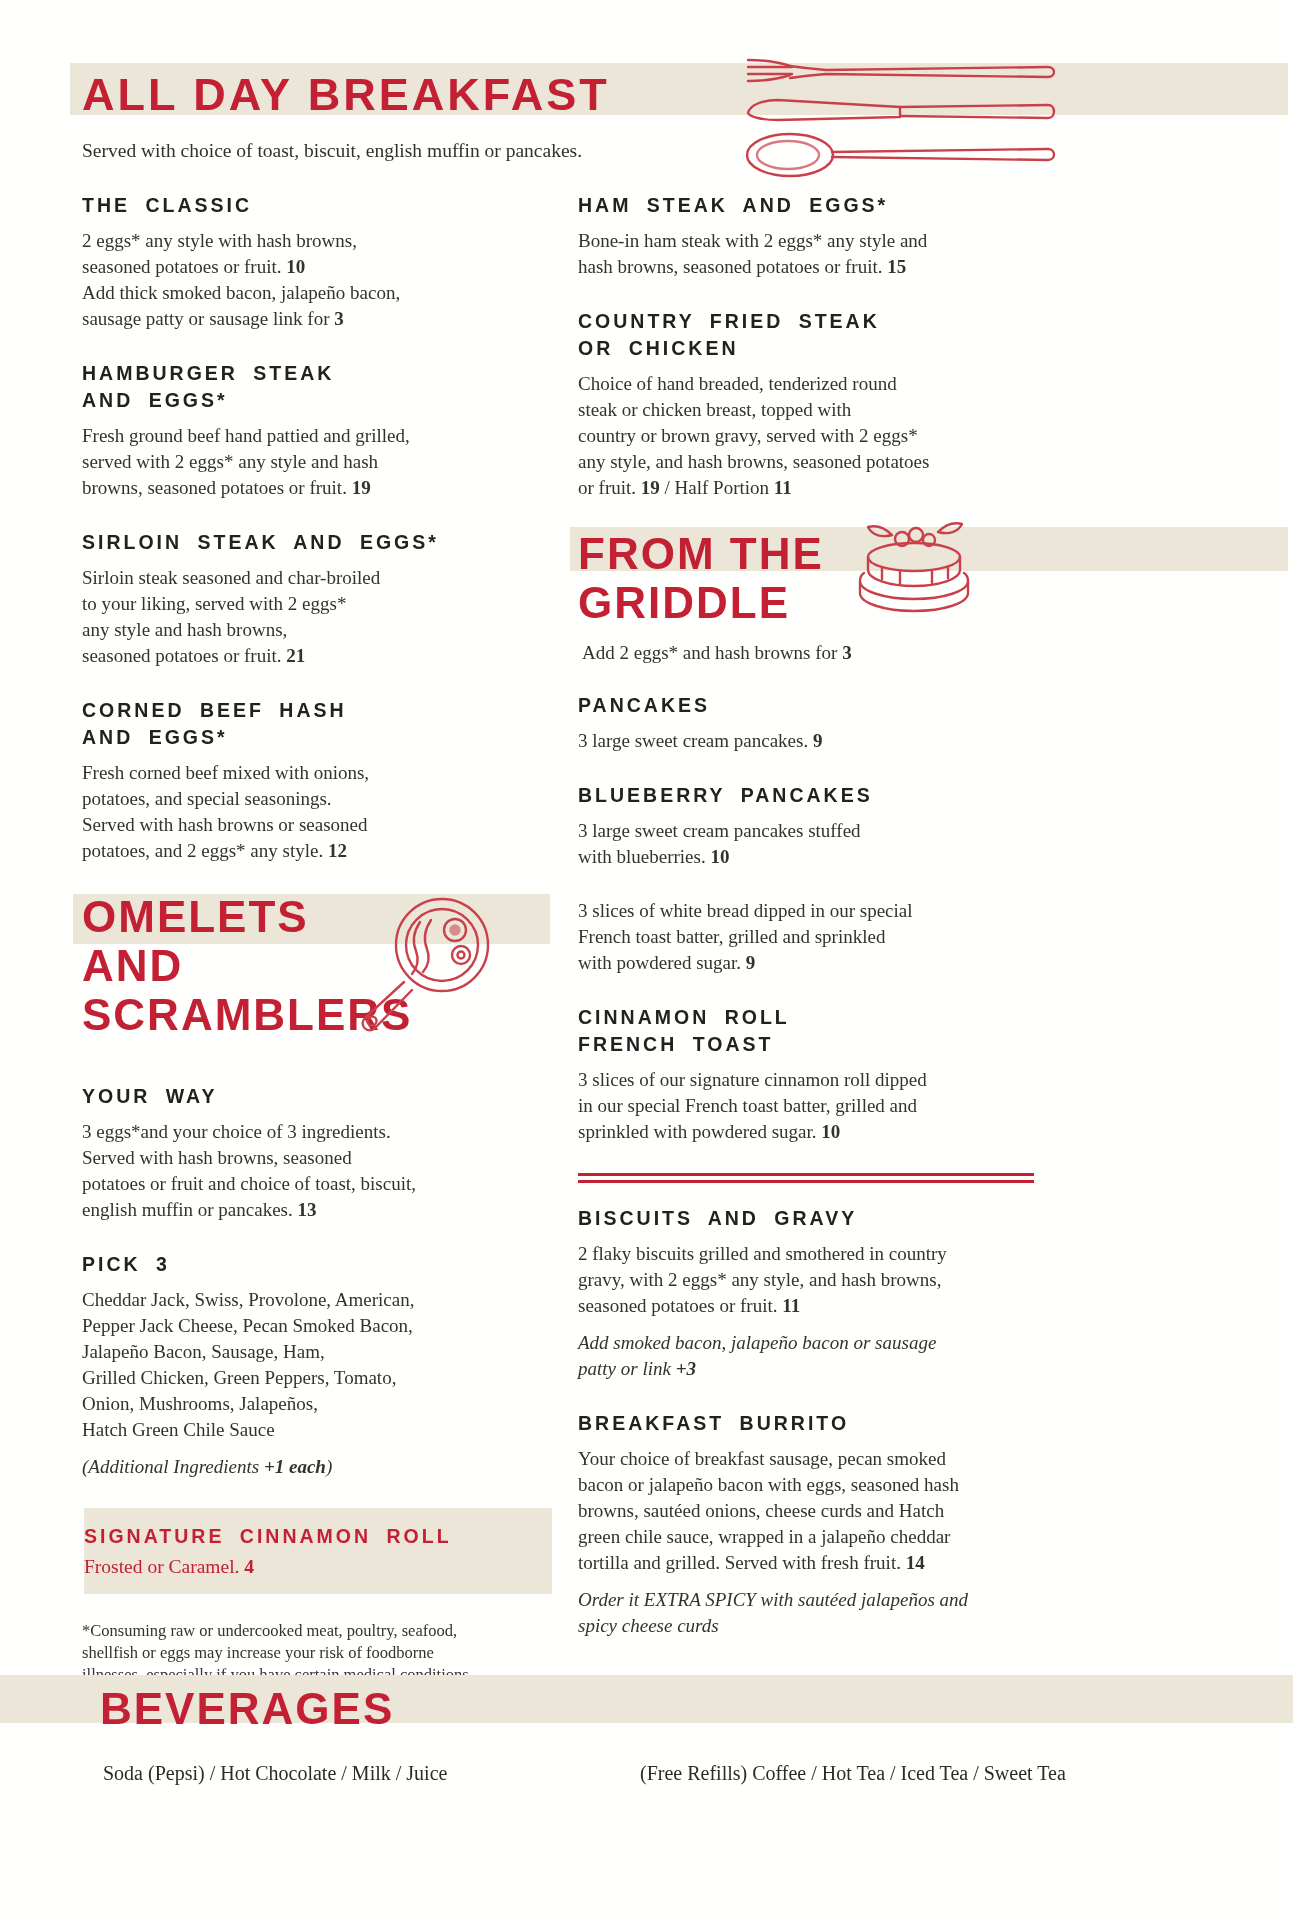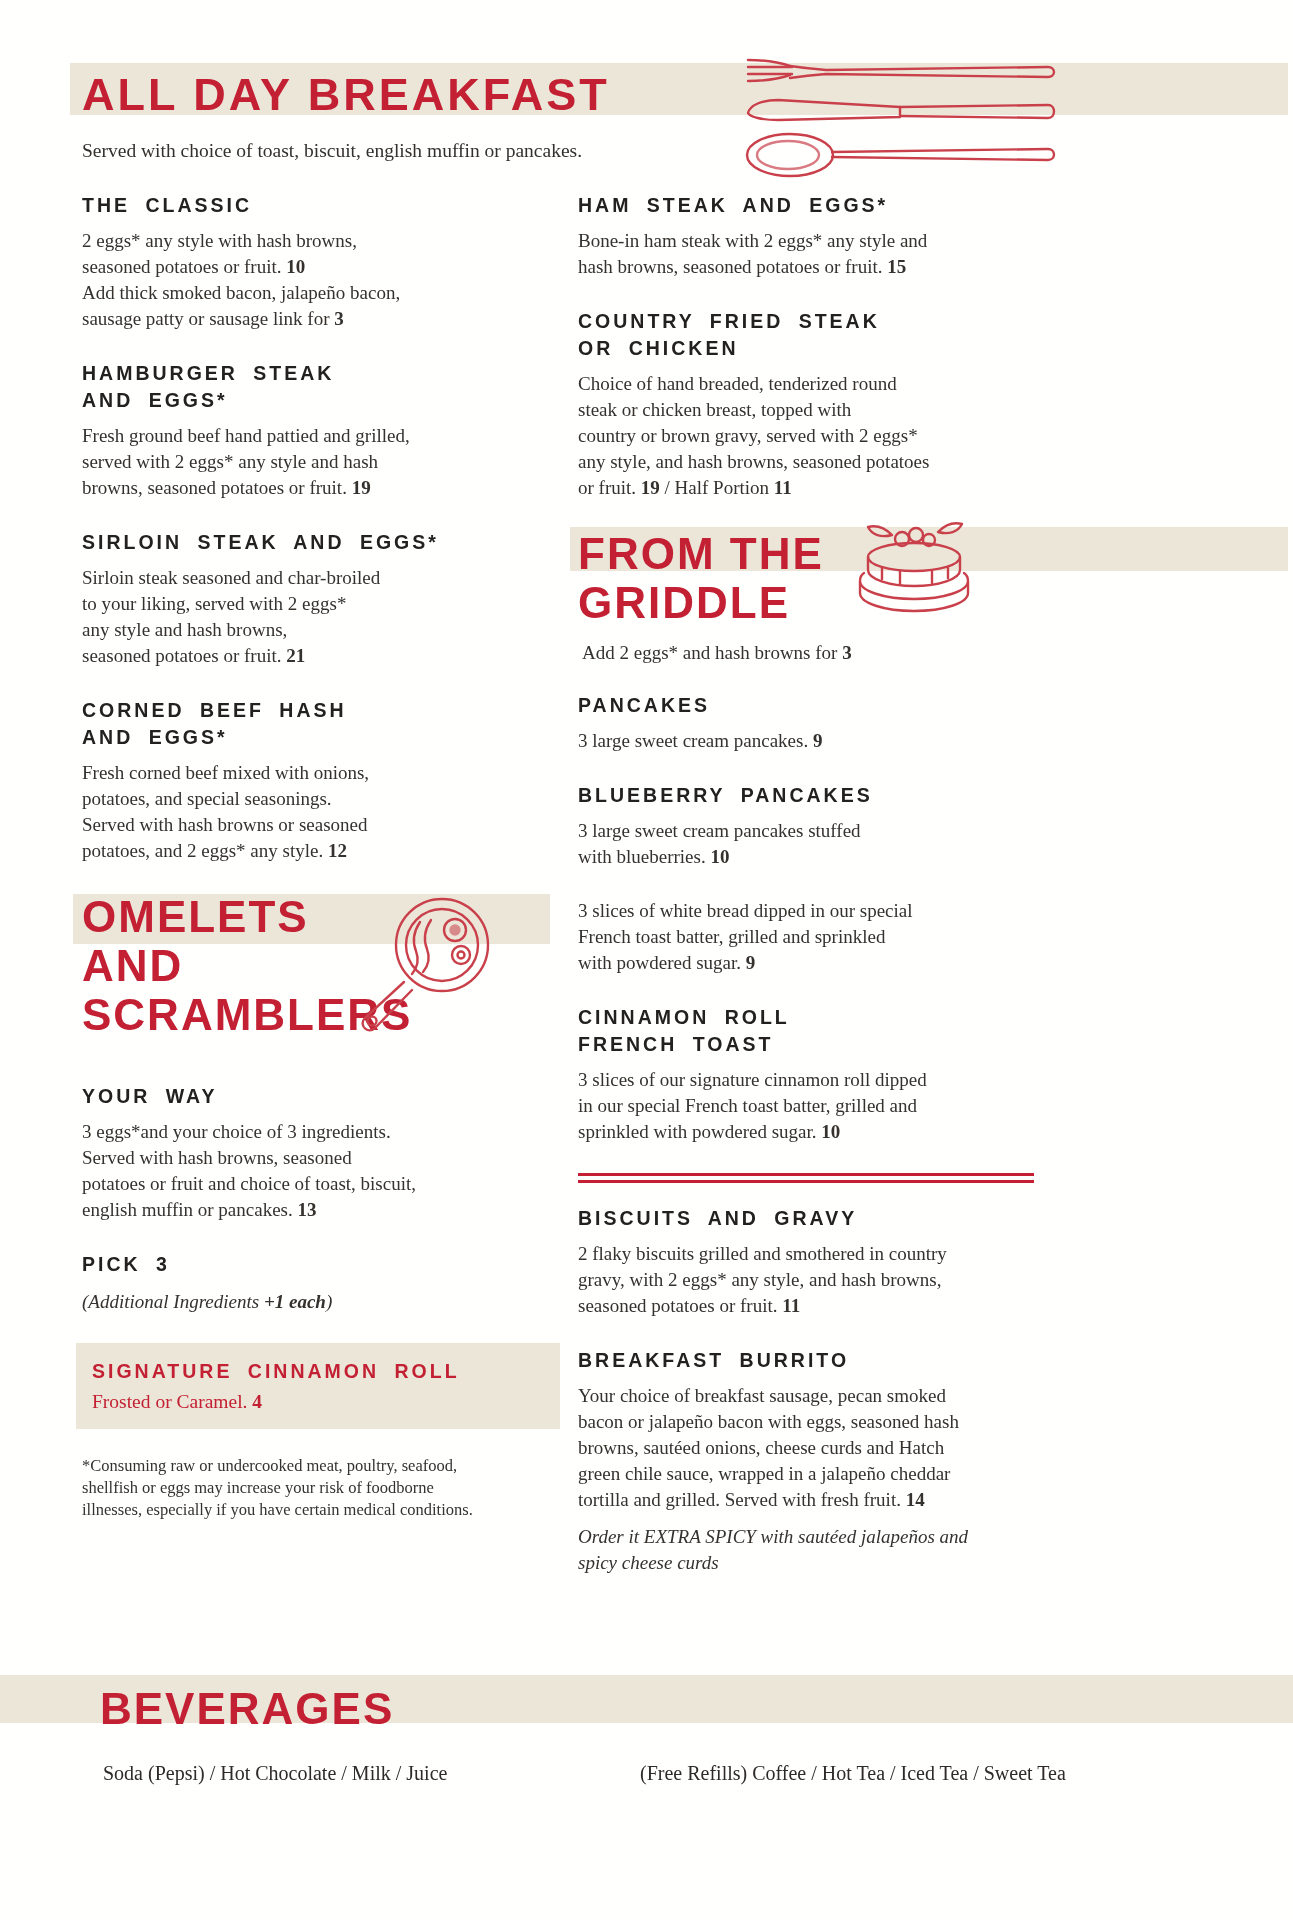--- a/index.html
+++ b/index.html
@@ -41,21 +41,21 @@
   .sec-omelets .illus{position:absolute;left:252px;top:-4px;z-index:1;}
   .sec-griddle{margin-top:16px;}
   .sec-griddle .sec-band{left:-8px;top:-2px;width:718px;height:44px;}
   .sec-griddle .illus{position:absolute;left:272px;top:-14px;z-index:1;}
   .sec-sub{margin:13px 4px 0;font-size:19px;line-height:26px;color:var(--body);position:relative;z-index:1;}
 
   .divider{margin:16px 0 22px;width:456px;height:4px;
            border-top:3px solid var(--red);border-bottom:3px solid var(--red);}
 
   .highlight{position:relative;left:-10px;width:468px;background:var(--band);
-             padding:17px 0 15px 16px;margin:6px 4px 26px;}
+             padding:17px 0 15px 0;margin:6px 12px 26px;}
   .highlight-title{margin:0 0 7px;font-family:"Liberation Sans",sans-serif;font-weight:900;
                    font-size:19.5px;letter-spacing:3px;word-spacing:7px;color:var(--red);}
   .highlight-desc{margin:0;font-size:19.5px;line-height:24px;color:var(--red);}
 
   .disclaimer{font-size:16.5px;line-height:22px;color:#343230;margin:4px 0 0;}
 
   #beverages-title{position:absolute;left:100px;top:1684px;font-size:44px;letter-spacing:2px;z-index:2;}
   #beverages-line{position:absolute;left:103px;top:1762px;font-size:20px;color:#2d2a27;z-index:2;width:1150px;}
   #beverages-line .grp2{position:absolute;left:537px;top:0;}
 </style>
@@ -117,20 +117,21 @@
      <circle cx="38" cy="133" r="4.5"></circle>
    </g>
           </svg></span>
       </div>
       <div class="item">
         <h3 class="item-title">YOUR WAY</h3>
         <p class="item-desc">3 eggs*and your choice of 3 ingredients.<br>Served with hash browns, seasoned<br>potatoes or fruit and choice of toast, biscuit,<br>english muffin or pancakes. <b>13</b></p>
       </div>
       <div class="item">
         <h3 class="item-title">PICK 3</h3>
+        <p class="item-desc">Cheddar Jack, Swiss, Provolone, American,<br>Pepper Jack Cheese, Pecan Smoked Bacon,<br>Jalapeño Bacon, Sausage, Ham,<br>Grilled Chicken, Green Peppers, Tomato,<br>Onion, Mushrooms, Jalapeños,<br>Hatch Green Chile Sauce</p>
         <p class="note">(Additional Ingredients <b>+1 each</b>)</p>
       </div>
       <div class="highlight">
         <h3 class="highlight-title">SIGNATURE CINNAMON ROLL</h3>
         <p class="highlight-desc">Frosted or Caramel. <b>4</b></p>
       </div>
       <div class="disclaimer">*Consuming raw or undercooked meat, poultry, seafood,<br>shellfish or eggs may increase your risk of foodborne<br>illnesses, especially if you have certain medical conditions.</div>
     </div>
   <div class="col" id="col-right">
       <div class="item">
@@ -172,20 +173,21 @@
         <p class="item-desc">3 slices of white bread dipped in our special<br>French toast batter, grilled and sprinkled<br>with powdered sugar. <b>9</b></p>
       </div>
       <div class="item">
         <h3 class="item-title">CINNAMON ROLL<br>FRENCH TOAST</h3>
         <p class="item-desc">3 slices of our signature cinnamon roll dipped<br>in our special French toast batter, grilled and<br>sprinkled with powdered sugar. <b>10</b></p>
       </div>
       <div class="divider"></div>
       <div class="item">
         <h3 class="item-title">BISCUITS AND GRAVY</h3>
         <p class="item-desc">2 flaky biscuits grilled and smothered in country<br>gravy, with 2 eggs* any style, and hash browns,<br>seasoned potatoes or fruit. <b>11</b></p>
+        <p class="note">Add smoked bacon, jalapeño bacon or sausage<br>patty or link <b>+3</b></p>
       </div>
       <div class="item">
         <h3 class="item-title">BREAKFAST BURRITO</h3>
         <p class="item-desc">Your choice of breakfast sausage, pecan smoked<br>bacon or jalapeño bacon with eggs, seasoned hash<br>browns, sautéed onions, cheese curds and Hatch<br>green chile sauce, wrapped in a jalapeño cheddar<br>tortilla and grilled. Served with fresh fruit. <b>14</b></p>
         <p class="note">Order it EXTRA SPICY with sautéed jalapeños and<br>spicy cheese curds</p>
       </div>
     </div>
 
   <div class="band band-footer"></div>
   <h2 class="display" id="beverages-title">BEVERAGES</h2>

